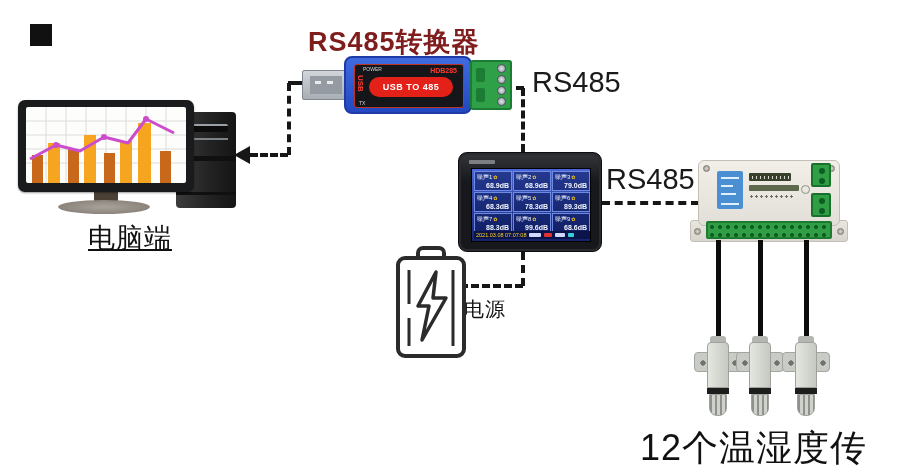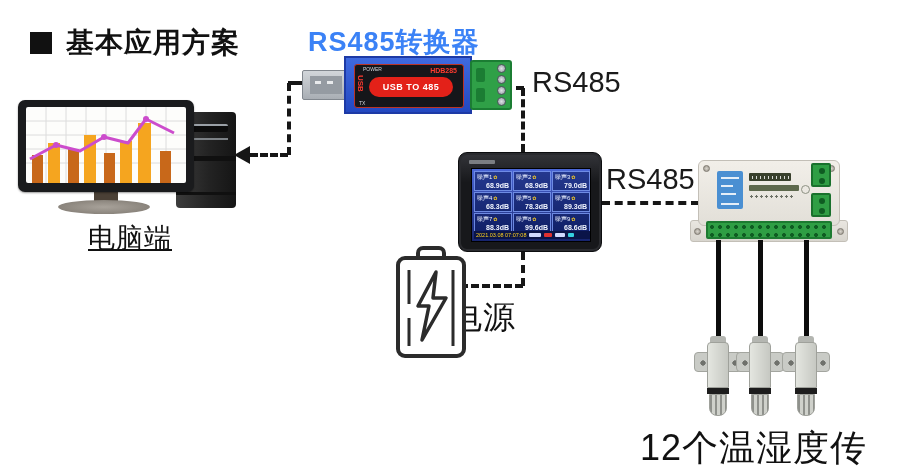--- a/index.html
+++ b/index.html
@@ -7,21 +7,21 @@
   #page {
     position:relative; width:900px; height:474px; background:#ffffff;
     font-family:"Liberation Sans","DejaVu Sans",sans-serif; overflow:hidden;
   }
   .abs { position:absolute; }
 
   
   .title-row { left:30px; top:24px; display:flex; align-items:center; gap:14px; }
   .title-bullet { width:22px; height:22px; background:#111; }
   .title-text { font-size:28px; font-weight:bold; color:#111; letter-spacing:1px; }
-  .converter-title { left:308px; top:24px; font-size:27px; font-weight:600; color:#3b82f6; letter-spacing:1px; }
+  .converter-title { left:308px; top:24px; font-size:27px; font-weight:600; color:#7f1d1d; letter-spacing:1px; }
   .big-label { font-size:27px; color:#111; letter-spacing:1px; }
   .rs485-label { font-size:29px; color:#1a1a1a; }
 
   
   .dash-h { border-top:4px dashed #161616; height:0; }
   .dash-v { border-left:4px dashed #161616; width:0; }
   .arrow-left { width:0; height:0; border-top:9px solid transparent;
                 border-bottom:9px solid transparent; border-right:16px solid #161616; }
 
   
@@ -41,21 +41,21 @@
                 background:radial-gradient(#a8a29a,#7d776f); z-index:1; }
   .computer-label { left:88px; top:220px;text-decoration:underline; }
 
   
   .converter { left:300px; top:56px; width:212px; height:58px; z-index:2; }
   .usb-plug { position:absolute; left:2px; top:14px; width:46px; height:30px;
               background:linear-gradient(180deg,#d2d6da,#a9aeb4); border:1px solid #81878e; border-radius:2px; }
   .usb-plug-inner { position:absolute; left:7px; top:5px; width:32px; height:18px; background:#959ba2; }
   .usb-slot { position:absolute; width:6px; height:3px; background:#e8eaec; }
   .conv-body { position:absolute; left:44px; top:0; width:128px; height:58px;
-               background:linear-gradient(180deg,#3f6ae0,#2348c0); border:2px solid #1d3aa6; border-radius:0; }
+               background:linear-gradient(180deg,#3f6ae0,#2348c0); border:2px solid #1d3aa6; border-radius:8px; }
   .conv-face { position:absolute; left:8px; top:6px; width:110px; height:44px;
                background:#15161a; border:1px solid #b93327; border-radius:3px; }
   .conv-oval { position:absolute; left:14px; top:12px; width:84px; height:20px; background:#e32119;
                border-radius:12px; display:flex; align-items:center; justify-content:center; }
   .conv-oval span { color:#fff; font-weight:bold; font-size:9px; letter-spacing:.5px; }
   .conv-model { position:absolute; right:6px; top:2px; color:#ff3b2f; font-size:7px; font-weight:bold; }
   .conv-power { position:absolute; left:8px; top:1px; color:#cfd4da; font-size:5px; }
   .conv-tx { position:absolute; left:4px; bottom:1px; color:#cfd4da; font-size:5px; }
   .conv-usb-vert { position:absolute; left:1px; top:10px; color:#ff3b2f; font-size:8px; font-weight:bold;
                    writing-mode:vertical-rl; }
@@ -81,21 +81,21 @@
   .cell-label { font-size:6px; color:#eaf0ff; white-space:nowrap; }
   .cell-icon { font-size:5px; color:#ffd21f; line-height:1; }
   .cell-value { font-size:7px; font-weight:bold; color:#f2f6ff; text-align:right; white-space:nowrap; }
   .hmi-status { position:absolute; left:2px; bottom:2px; width:116px; height:8px; background:#0a1448;
                 display:flex; align-items:center; gap:3px; padding:0 2px; }
   .hmi-time { font-size:5.5px; color:#ffd21f; white-space:nowrap; }
   .chip { height:4px; border-radius:1px; }
 
   
   .battery { left:392px; top:246px; z-index:2; }
-  .power-label { left:450px; top:296px; font-size:32px; }
+  .power-label { left:464px; top:296px; font-size:20px; }
   .supply-label { left:342px; top:358px; font-size:28px; }
 
   
   .module { left:698px; top:160px; width:142px; height:66px; z-index:2;
             background:linear-gradient(180deg,#f2efe9,#e2dfd8); border:1px solid #c3bfb7; border-radius:6px; }
   .mod-screw { position:absolute; width:7px; height:7px; border-radius:50%;
                background:radial-gradient(#d8d4cc,#9a958c); border:1px solid #7e7970; }
   .mod-blue { position:absolute; left:18px; top:10px; width:26px; height:38px; background:#4a8fd2;
               border-radius:2px; }
   .mod-blue .line { position:absolute; left:4px; width:18px; height:2px; background:rgba(255,255,255,.85); }
@@ -133,21 +133,20 @@
                  background-image:repeating-linear-gradient(90deg,#8f918c 0 2px,transparent 2px 5px); }
   .sensors-label { left:640px; top:424px; font-size:36px; }
 </style>
 </head>
 <body>
 
 <div id="page">
 
   <div class="abs title-row">
     <div class="title-bullet"></div>
-    <div class="title-text">基本应用方案</div>
   </div>
 
   <div class="abs converter-title">RS485转换器</div>
 
   <div class="abs tower">
     <div class="tower-slot"></div>
     <div class="tower-line"></div>
     <div class="tower-seam"></div>
     <div class="tower-seam2"></div>
   </div>

